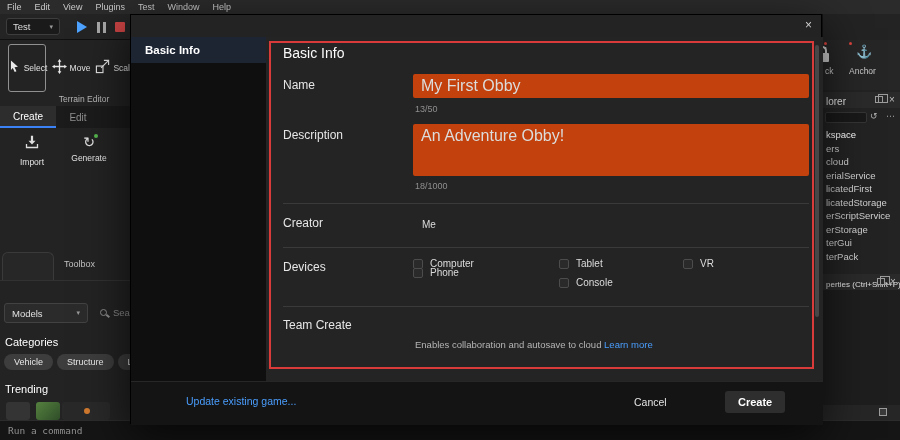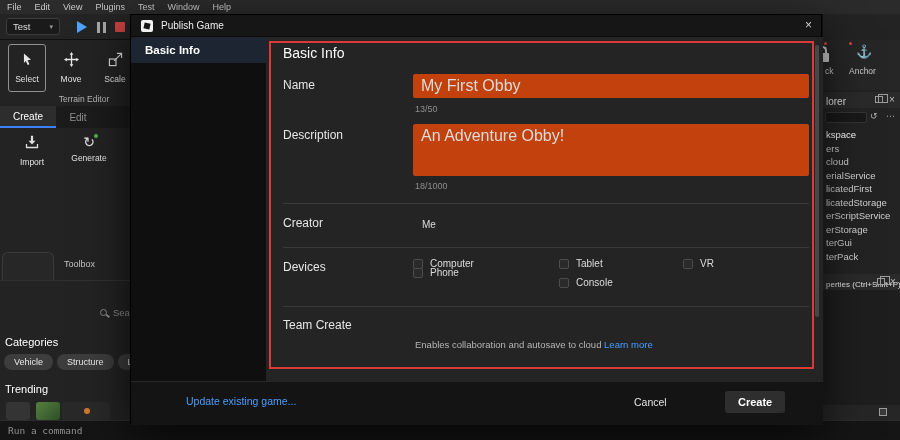--- a/index.html
+++ b/index.html
@@ -17,21 +17,21 @@
   .play{left:77px;top:7px;width:0;height:0;border-left:10px solid #4da3ff;border-top:6px solid transparent;border-bottom:6px solid transparent}
   .pause{left:97px;top:8px;display:flex;gap:3px}
   .pause i{width:3px;height:11px;background:#a8a8a8}
   .stop{left:115px;top:8px;width:10px;height:10px;background:#cc4444;border-radius:1px}
   .gear{left:830px;top:5px;font-size:11px;color:#c6c6c6}
   .bell{left:853px;top:5px}
   .avatar{left:874px;top:3px;width:19px;height:19px;border-radius:4px;background:linear-gradient(135deg,#86b96e 0%,#567f42 55%,#3d5c2f 100%)}
 
   
   .lpanel{left:0;top:40px;width:130px;height:380px;background:#232323;overflow:hidden}
-  .tool{top:4px;width:38px;height:48px;display:flex;flex-direction:column;align-items:center;justify-content:center;gap:3px}
+  .tool{top:4px;width:38px;height:48px;display:flex;flex-direction:row;align-items:center;justify-content:center;gap:3px}
   .tool.sel{border:1px solid #909090;border-radius:3px}
   .tlabel{font-size:8.5px;color:#e3e3e3}
   .teheader{left:0;top:53px;width:130px;height:13px;font-size:8.5px;color:#b5b5b5;text-align:center;padding-left:38px;line-height:13px}
   .tabrow{left:0;top:66px;width:130px;height:22px;background:#1b1b1b;display:flex}
   .tab{width:44px;height:22px;display:flex;align-items:center;justify-content:center;font-size:10px;color:#8f8f8f}
   .tab.active{width:56px;background:#2d2d2d;color:#fff;border-bottom:2px solid #3b82f6}
   .tbtn{top:94px;width:44px;height:44px;display:flex;flex-direction:column;align-items:center;gap:3px}
   .gwrap{position:relative;font-size:14px;line-height:16px;color:#e0e0e0}
   .gdot{position:absolute;top:0;right:-3px;width:4px;height:4px;background:#56b54f;border-radius:50%}
   .tbox-tab{left:2px;top:212px;width:52px;height:28px;border:1px solid #3a3a3a;border-bottom:none;border-radius:6px 6px 0 0;background:#272727}
@@ -175,20 +175,24 @@
     </div>
     <div class="tbtn a" style="left:60px;width:58px">
       <span class="gwrap"><span>↻</span><i class="gdot"></i></span>
       <span class="tlabel">Generate</span>
     </div>
 
     <div class="tbox-tab a"></div>
     <div class="tbox-title a">Toolbox</div>
     <div class="tdiv a"></div>
 
+    <div class="models a">
+      <span>Models</span>
+      <span class="chev">▾</span>
+    </div>
     <span class="mag a"></span>
     <span class="searchtext a">Sea</span>
 
     <div class="cat-title a">Categories</div>
     <div class="pills a">
       <span class="pill">Vehicle</span>
       <span class="pill">Structure</span>
       <span class="pill">Li</span>
     </div>
     <div class="trend-title a">Trending</div>
@@ -243,24 +247,20 @@
       <span class="floatic a" style="left:54px;top:4px"></span>
       <span class="xic a" style="left:67px;top:0">×</span>
     </div>
     <div class="pbody a"></div>
     <div class="bstrip a">
       <span class="sqic a"></span>
     </div>
   </div>
 
   <div class="dialog a">
-    <div class="dtitle">
-      <span class="rlogo"></span>
-      <span class="dtext">Publish Game</span>
-    </div>
     <span class="dclose a">×</span>
 
     <div class="dsidebar a">
       <div class="dnav-item">Basic Info</div>
     </div>
 
     <div class="dcontent a"></div>
     <div class="redbox a"></div>
 
     <span class="dheading a">Basic Info</span>

